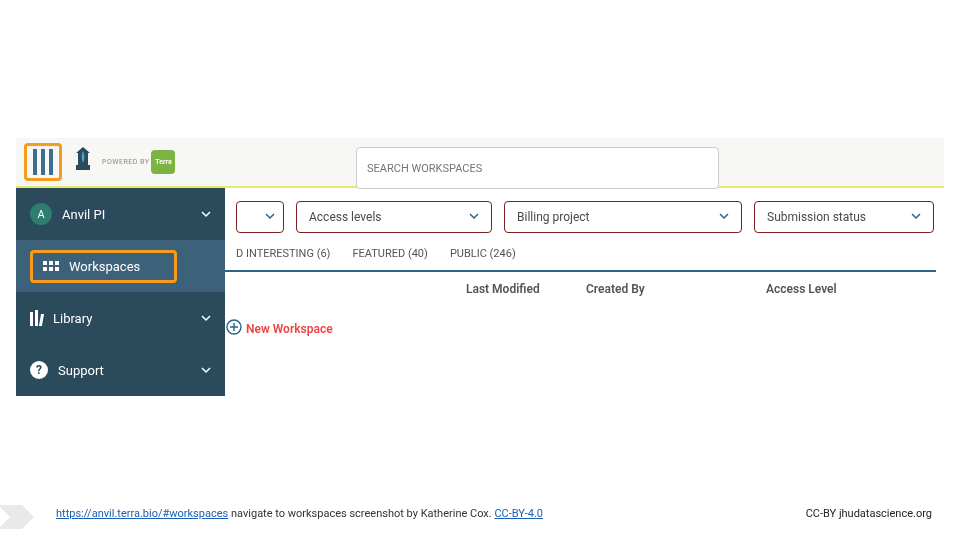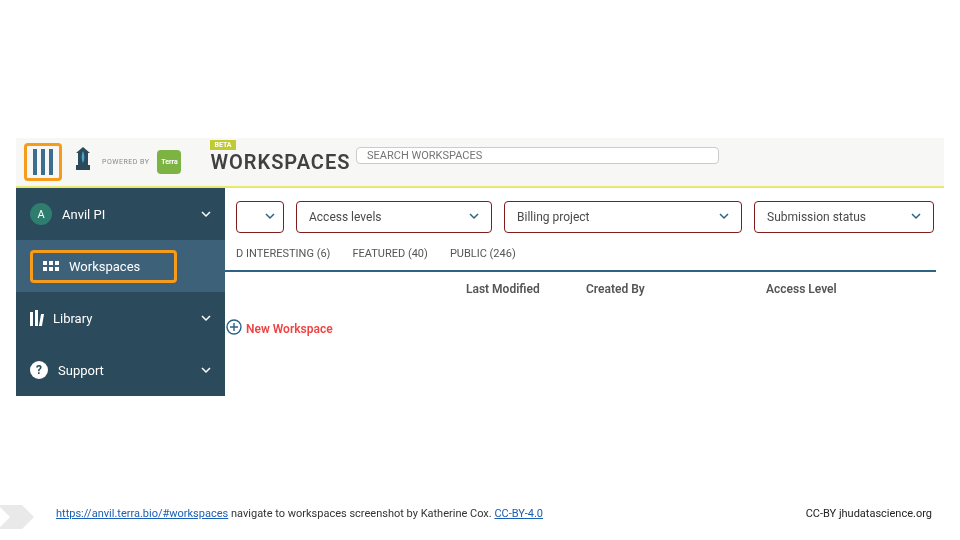--- a/index.html
+++ b/index.html
@@ -3,26 +3,26 @@
 <meta charset="utf-8">
 <style>
   *{box-sizing:border-box;margin:0;padding:0;font-family:-apple-system,BlinkMacSystemFont,"Segoe UI",Roboto,sans-serif}
   body{width:960px;height:540px;background:#fff;position:relative;overflow:hidden}
   .app{position:absolute;top:138px;left:16px;right:16px;height:265px;background:#fff}
   .topbar{height:50px;background:#f7f7f6;border-bottom:2px solid #e8e86f;display:flex;align-items:center;padding:0 8px;position:relative}
   .hamburger-wrap{border:3px solid #f79b1c;border-radius:4px;padding:3px 6px;margin-right:8px}
   .hamburger{display:flex;gap:4px}
   .hamburger span{width:4px;height:26px;background:#3b6e8f}
   .anvil-logo{margin-right:6px}
-  .powered{font-size:7px;color:#888;line-height:1;margin-right:8px;letter-spacing:0.5px}
+  .powered{font-size:7px;color:#888;line-height:1;margin-right:2px;letter-spacing:0.5px}
   .terra-hex{width:24px;height:24px;background:#7cb342;transform:rotate(0deg);display:flex;align-items:center;justify-content:center;color:#fff;font-size:7px;font-weight:bold;border-radius:4px;margin-right:29px}
   .page-label{position:relative}
   .beta{position:absolute;top:-10px;left:0;background:#c0ca33;color:#fff;font-size:7px;padding:1px 4px;font-weight:bold}
   .page-title{font-size:20px;font-weight:600;color:#414141;letter-spacing:1px}
-  .search-input{position:absolute;left:340px;right:225px;top:9px;height:17px;border:1px solid #ccc;border-radius:4px;padding:0 10px;font-size:11px;color:#888;background:#fff}
+  .search-input{position:absolute;left:340px;right:225px;top:9px;height:42px;border:1px solid #ccc;border-radius:4px;padding:0 10px;font-size:11px;color:#888;background:#fff}
   .content{padding-top:1px}
   .sidebar{position:absolute;top:50px;left:0;width:209px;background:#2b4a5c;z-index:10}
   .sb-row{height:52px;display:flex;align-items:center;padding:0 14px;color:#fff;font-size:13px;position:relative}
   .sb-row.user{background:#2b4a5c}
   .avatar{width:22px;height:22px;border-radius:50%;background:#2e7d6f;color:#fff;display:flex;align-items:center;justify-content:center;font-size:11px;margin-right:10px}
   .sb-row .chev{position:absolute;right:14px;color:#fff}
   .sb-row.workspaces{background:#3d6179}
   .ws-highlight{border:3px solid #f79b1c;border-radius:4px;padding:6px 34px 6px 10px;display:flex;align-items:center}
   .grid-icon{display:grid;grid-template-columns:repeat(3,4px);grid-template-rows:repeat(2,4px);gap:2px;margin-right:10px}
   .grid-icon span{background:#fff;width:4px;height:4px}
@@ -65,24 +65,20 @@
     </div>
     <div class="anvil-logo">
       <svg width="26" height="30" viewBox="0 0 26 30">
           <path fill="#2b4a5c" d="M13 2 L20 8 L18 8 L18 20 L8 20 L8 8 L6 8 Z"></path>
           <rect x="6" y="20" width="14" height="5" fill="#2b4a5c"></rect>
           <path fill="#4aa3d1" d="M13 6 C13 6 10 12 13 18 C16 12 13 6 13 6 Z"></path>
         </svg>
     </div>
     <div class="powered">POWERED BY</div>
     <div class="terra-hex">Terra</div>
-    <div class="page-label">
-      <div class="beta">BETA</div>
-      <div class="page-title">WORKSPACES</div>
-    </div>
     <input class="search-input" placeholder="SEARCH WORKSPACES" style="">
   </div>
 
   <div class="sidebar">
     <div class="sb-row user">
       <div class="avatar">A</div>
       <span>Anvil PI</span>
       <span class="chev"><svg class="chev-svg" viewBox="0 0 10 10">
             <path d="M1 3 L5 7 L9 3" stroke="#fff" stroke-width="1.5" fill="none"></path>
           </svg></span>

